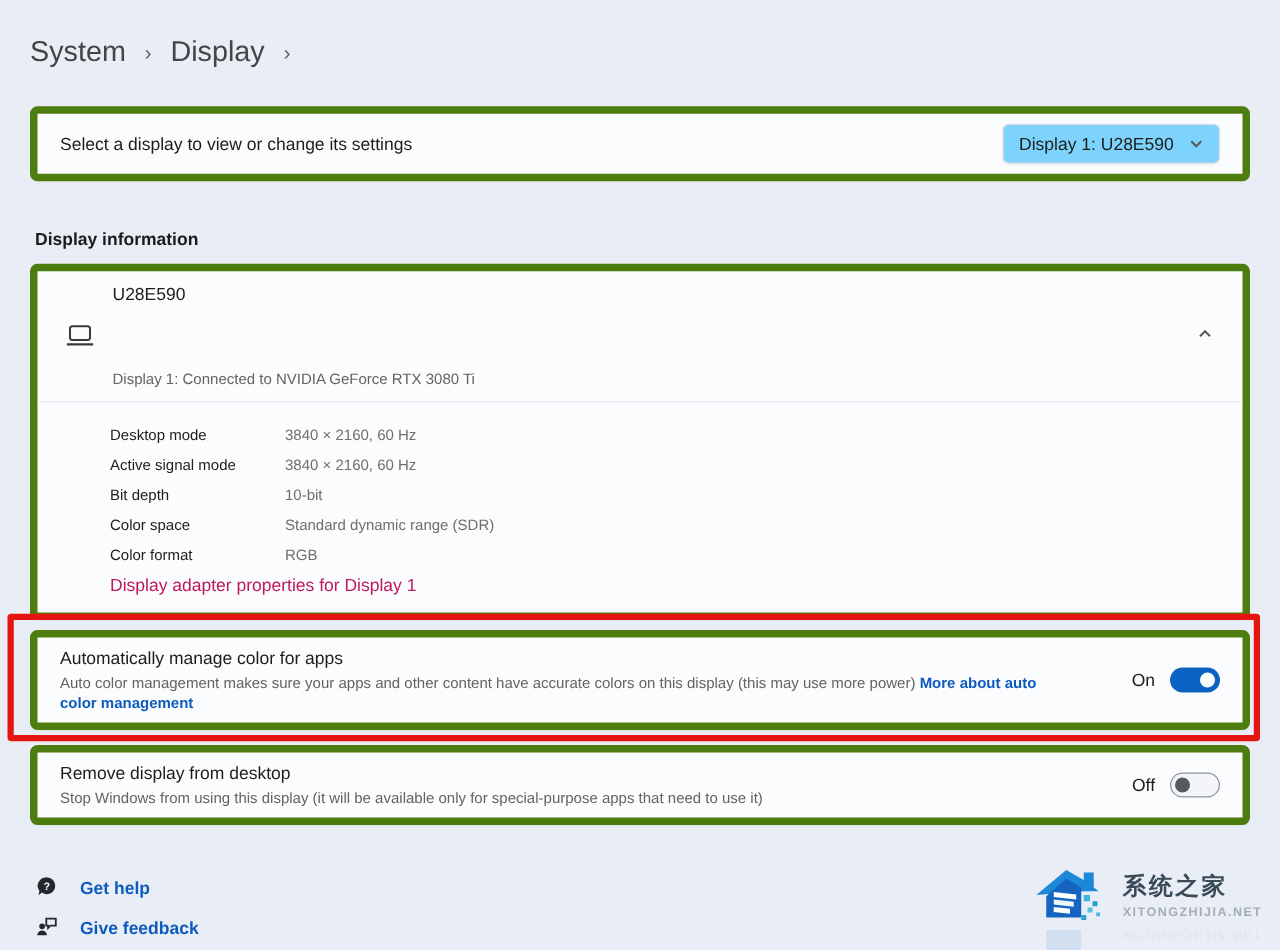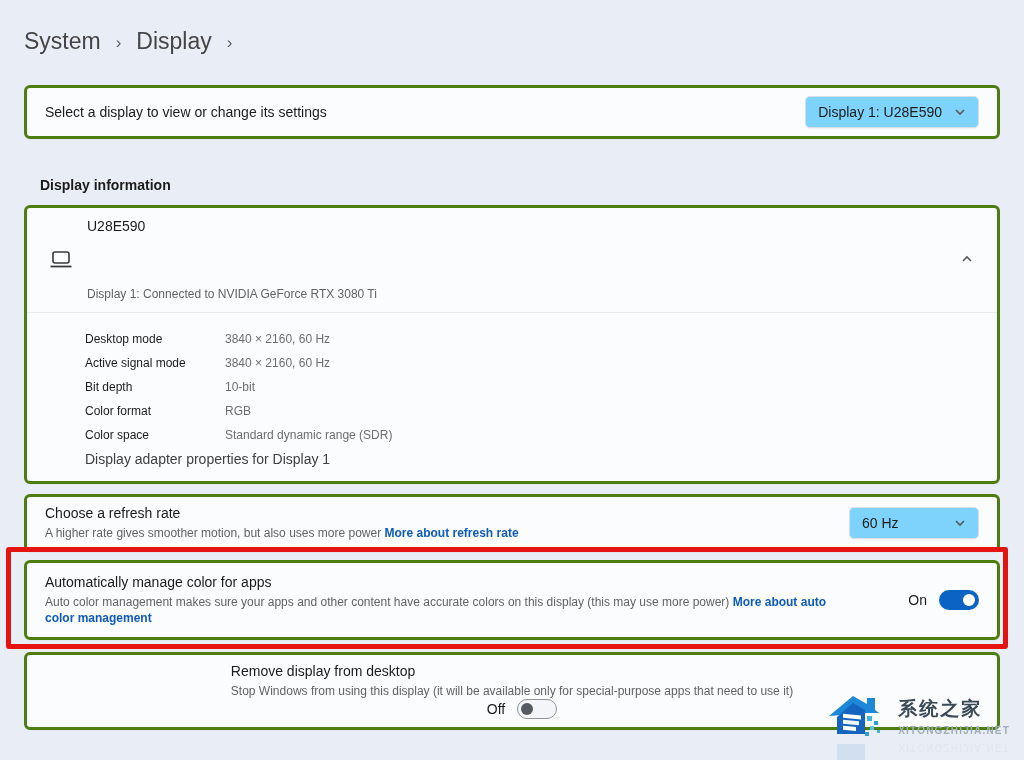--- a/index.html
+++ b/index.html
@@ -15,30 +15,30 @@
 
   
   .breadcrumb { display: flex; align-items: center; gap: 15px; margin: 4px 0 30px 0; }
   .crumb { font-size: 23px; color: #454545; cursor: default; }
   .crumb.current { font-weight: 700; color: #191919; }
   .crumb-sep { font-size: 17px; color: #5e5e5e; padding-top: 2px; }
 
   
   .card {
     background: #fafcfe;
-    border: 3px solid #4d7c0f;
+    border: 6px solid #4d7c0f;
     border-radius: 6px;
     box-shadow: 0 1px 1px rgba(40,60,90,.03);
   }
   .row-card { display: flex; align-items: center; justify-content: space-between; padding: 8px 18px; min-height: 54px; }
   .card-title { font-size: 14px; color: #1c1c1c; }
   .card-sub { font-size: 12px; color: #636363; margin-top: 4px; line-height: 16px; }
   .inline-link { color: #0f5bbd; font-weight: 700; cursor: pointer; }
 
-  .section-label { margin: 38px 16px 12px; font-size: 14px; font-weight: 700; color: #1b1b1b; }
+  .section-label { margin: 38px 4px 12px; font-size: 14px; font-weight: 700; color: #1b1b1b; }
 
   
   .dropdown {
     display: flex; align-items: center; gap: 12px;
     background: #7dd3fc; border: 1px solid #d8dde6; border-radius: 5px;
     padding: 7px 12px; font-size: 14px; color: #1c1c1c;
     box-shadow: 0 1px 2px rgba(30,40,60,.05);
     cursor: pointer; white-space: nowrap;
   }
   .dropdown.wide { min-width: 130px; justify-content: space-between; }
@@ -47,21 +47,21 @@
   
   .info-header { display: flex; align-items: center; padding: 10px 18px; min-height: 58px; }
   .monitor-icon { width: 24px; height: 20px; margin: 0 14px 0 4px; flex: 0 0 auto; }
   .info-head-text { display: flex; flex-direction: column; gap: 48px; }
   .expander { margin-left: auto; cursor: pointer; padding: 6px; }
   .info-divider { border-top: 1px solid #e7eaee; }
   .info-details { padding: 14px 18px 12px 58px; }
   .detail-row { display: grid; grid-template-columns: 140px auto; font-size: 12px; line-height: 24px; }
   .detail-label { color: #1d1d1d; }
   .detail-value { color: #6e6e6e; }
-  .adapter-link { display: inline-block; margin-top: 2px; font-size: 14px; line-height: 20px; color: #404040; cursor: pointer; }
+  .adapter-link { display: inline-block; margin-top: 2px; font-size: 14px; line-height: 20px; color: #be185d; cursor: pointer; }
 
   .stack-gap-10 { margin-top: 10px; }
   .stack-gap-8  { margin-top: 8px; }
   .stack-gap-12 { margin-top: 12px; }
 
   .setting-left { max-width: 800px; }
 
   
   .toggle-area { display: flex; align-items: center; gap: 12px; flex: 0 0 auto; margin-left: 20px; }
   .toggle-label { font-size: 14px; color: #1c1c1c; }
@@ -141,67 +141,52 @@
       </div>
       <div class="detail-row">
         <span class="detail-label">Active signal mode</span>
         <span class="detail-value">3840 × 2160, 60 Hz</span>
       </div>
       <div class="detail-row">
         <span class="detail-label">Bit depth</span>
         <span class="detail-value">10-bit</span>
       </div>
       <div class="detail-row">
+        <span class="detail-label">Color space</span>
+        <span class="detail-value">Standard dynamic range (SDR)</span>
+      </div>
+      <div class="detail-row">
         <span class="detail-label">Color format</span>
         <span class="detail-value">RGB</span>
       </div>
-      <div class="detail-row">
-        <span class="detail-label">Color space</span>
-        <span class="detail-value">Standard dynamic range (SDR)</span>
-      </div>
       <span class="adapter-link">Display adapter properties for Display 1</span>
     </div>
   </div>
 
-  <div class="card row-card stack-gap-10">
-    <div class="setting-left">
-      <div class="card-title">Choose a refresh rate</div>
-      <div class="card-sub">
-        <span>A higher rate gives smoother motion, but also uses more power</span>
-        <span class="inline-link">More about refresh rate</span>
-      </div>
-    </div>
-    <div class="dropdown wide">
-      <span>60 Hz</span>
-      <svg class="chev" viewBox="0 0 12 12">
-          <polyline points="2,4 6,8 10,4"></polyline>
-        </svg>
-    </div>
-  </div>
 
   <div class="anno-wrap stack-gap-8">
     <div class="annotation"></div>
     <div class="card row-card" style="min-height:80px;justify-content:space-between;">
       <div class="setting-left">
         <div class="card-title">Automatically manage color for apps</div>
         <div class="card-sub">
           <span>Auto color management makes sure your apps and other content have accurate colors on this display (this may use more power)</span>
           <span class="inline-link">More about auto color management</span>
         </div>
       </div>
       <div class="toggle-area">
         <span class="toggle-label">On</span>
         <div class="toggle on">
             <div class="knob"></div>
           </div>
       </div>
     </div>
   </div>
 
-  <div class="card row-card stack-gap-12" style="min-height:48px;flex-direction:column;">
+  <div class="card row-card stack-gap-12" style="min-height:48px;">
     <div class="setting-left">
       <div class="card-title">Remove display from desktop</div>
       <div class="card-sub">Stop Windows from using this display (it will be available only for special-purpose apps that need to use it)</div>
     </div>
     <div class="toggle-area">
       <span class="toggle-label">Off</span>
       <div class="toggle off">
           <div class="knob"></div>
         </div>
     </div>

